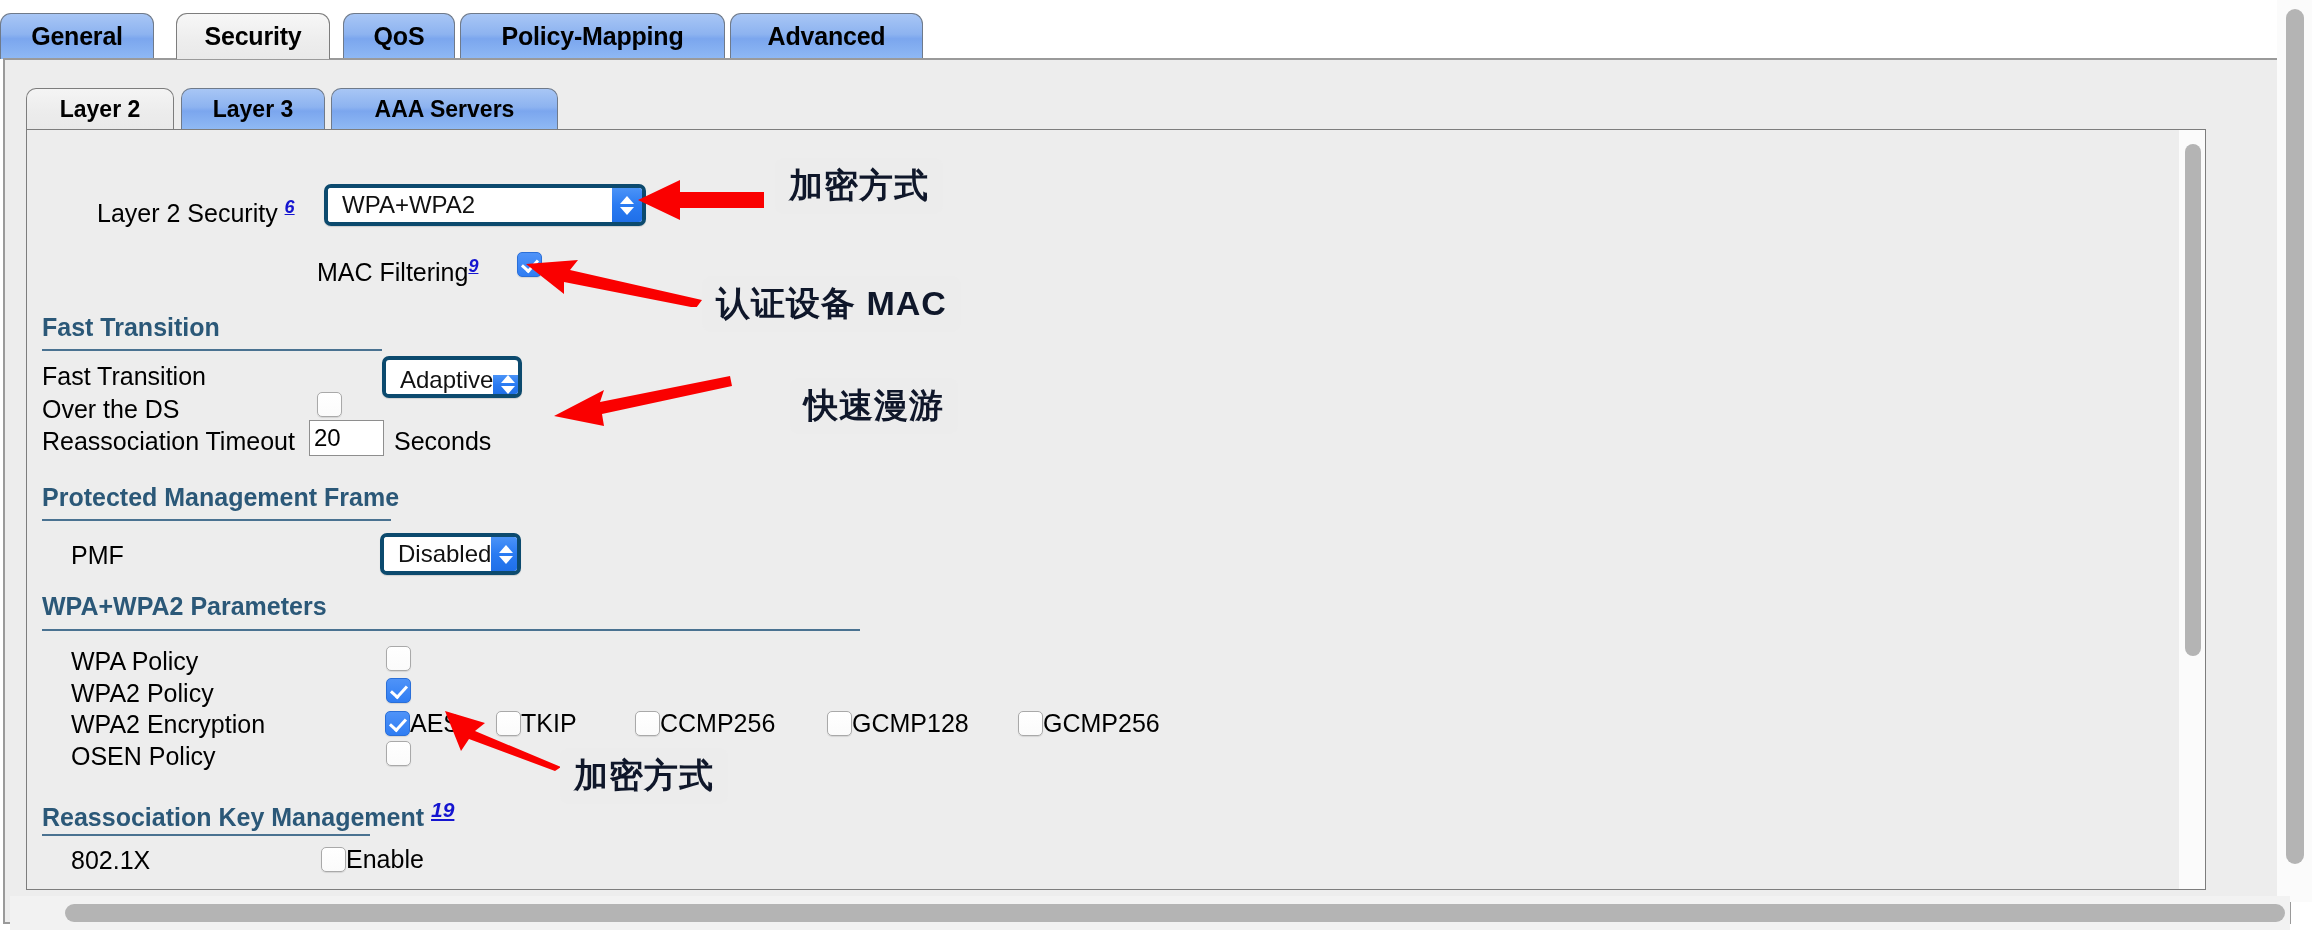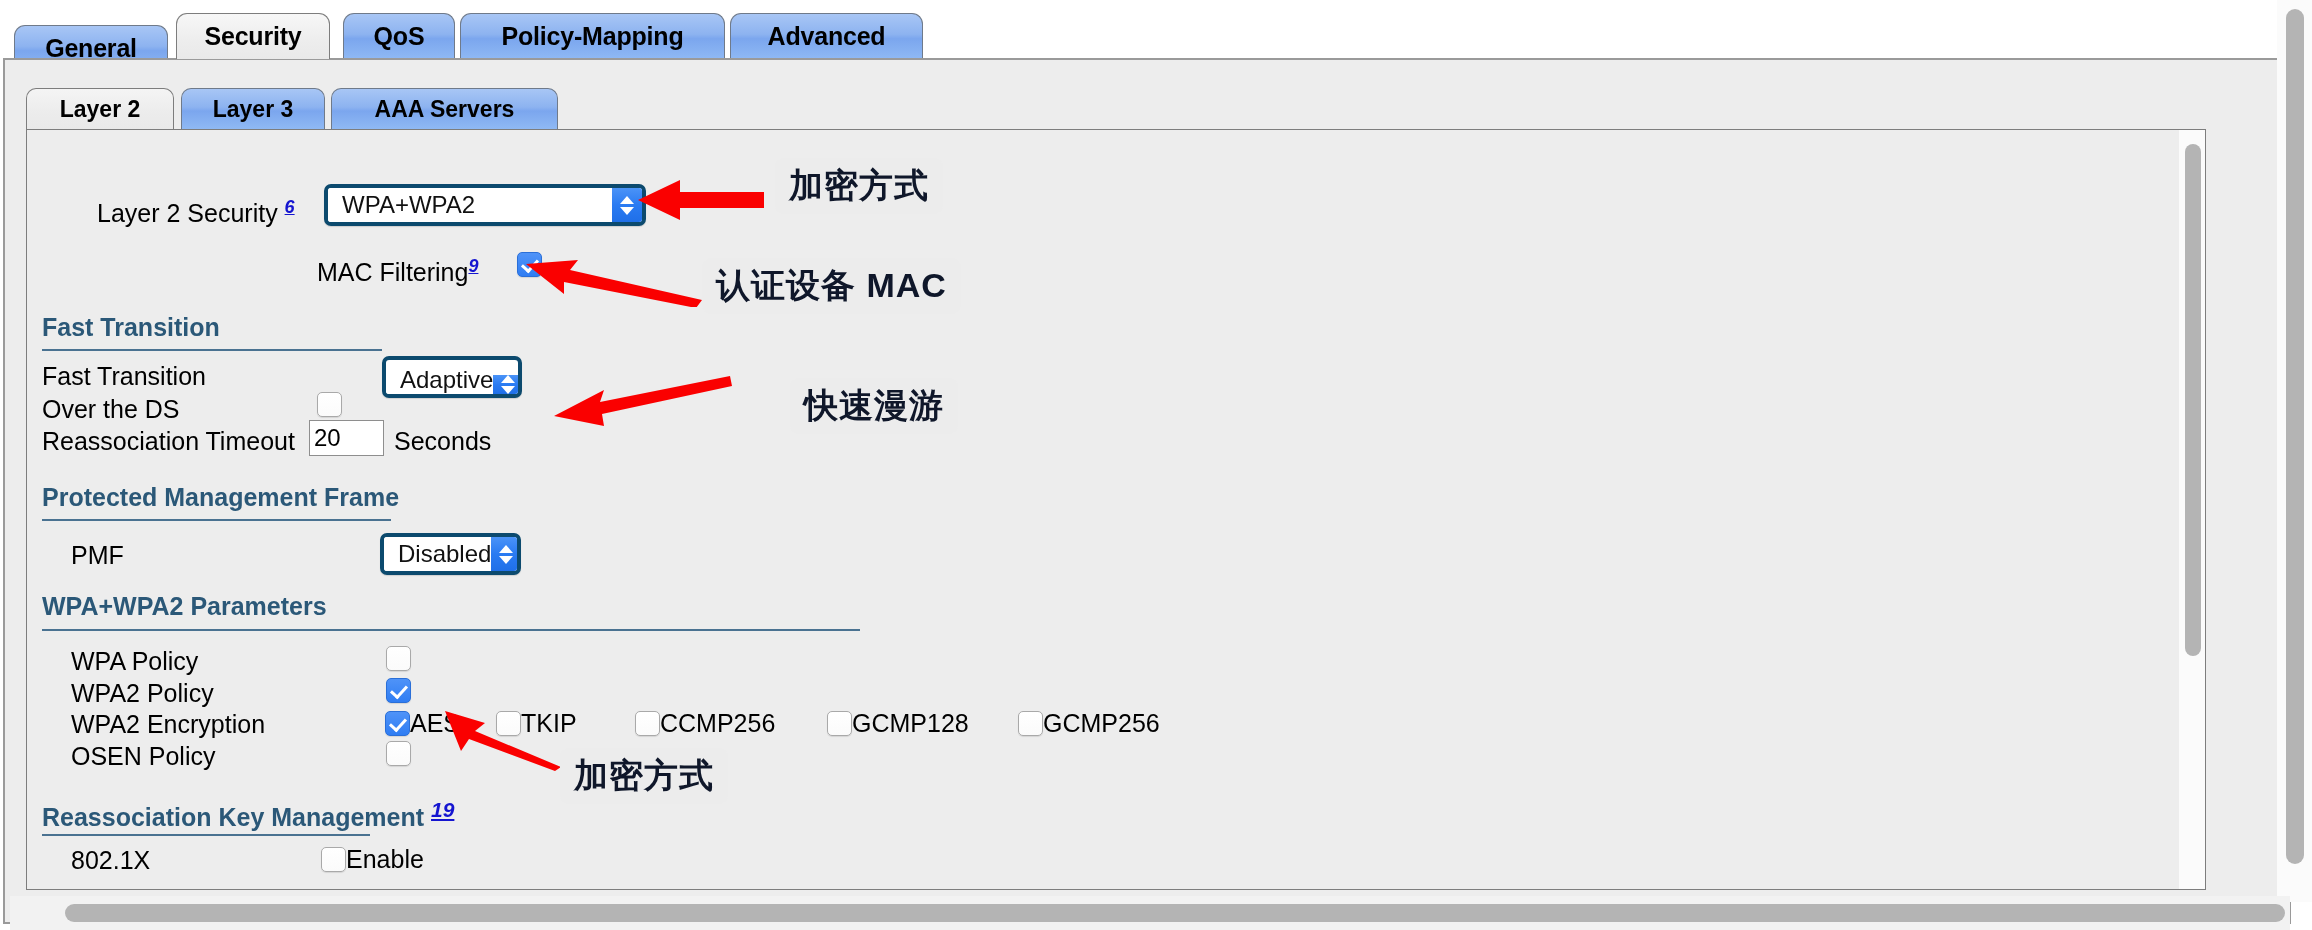--- a/index.html
+++ b/index.html
@@ -302,21 +302,21 @@
     border-radius: 9px;
   }
 </style>
 </head>
 <body>
 
 <div id="root">
   <div class="page-frame"></div>
 
   <div class="tabstrip">
-    <div class="tab" style="left:14px; width:154px;margin-top:12px;">
+    <div class="tab" style="left:0; width:154px;">
       <span>General</span>
     </div>
     <div class="tab active" style="left:176px; width:154px;">
       <span>Security</span>
     </div>
     <div class="tab" style="left:343px; width:112px;">
       <span>QoS</span>
     </div>
     <div class="tab" style="left:460px; width:265px;">
       <span>Policy-Mapping</span>
@@ -446,21 +446,21 @@
   </div>
 
   <svg class="arrow" style="left:636px; top:176px;" width="130" height="46" viewBox="0 0 130 46">
     <path d="M2 24 L44 4 L44 16 L128 16 L128 32 L44 32 L44 44 Z" fill="#fa0000"></path>
   </svg>
   <div class="anno" style="left:775px; top:158px;">加密方式</div>
 
   <svg class="arrow" style="left:524px; top:252px;" width="180" height="55" viewBox="0 0 180 55">
     <path d="M2 12 L54 8 L46 18 L178 48 L172 56 L40 30 L40 42 Z" fill="#fa0000"></path>
   </svg>
-  <div class="anno" style="left:702px; top:258px;">认证设备 MAC</div>
+  <div class="anno" style="left:702px; top:276px;">认证设备 MAC</div>
 
   <svg class="arrow" style="left:552px; top:374px;" width="180" height="55" viewBox="0 0 180 55">
     <path d="M2 42 L52 16 L48 28 L178 2 L180 12 L50 40 L52 52 Z" fill="#fa0000"></path>
   </svg>
   <div class="anno" style="left:790px; top:378px;">快速漫游</div>
 
   <svg class="arrow" style="left:443px; top:709px;" width="120" height="62" viewBox="0 0 120 62">
     <path d="M2 2 L42 14 L32 22 L118 58 L112 62 L26 30 L18 42 Z" fill="#fa0000"></path>
   </svg>
   <div class="anno" style="left:560px; top:748px;">加密方式</div>

